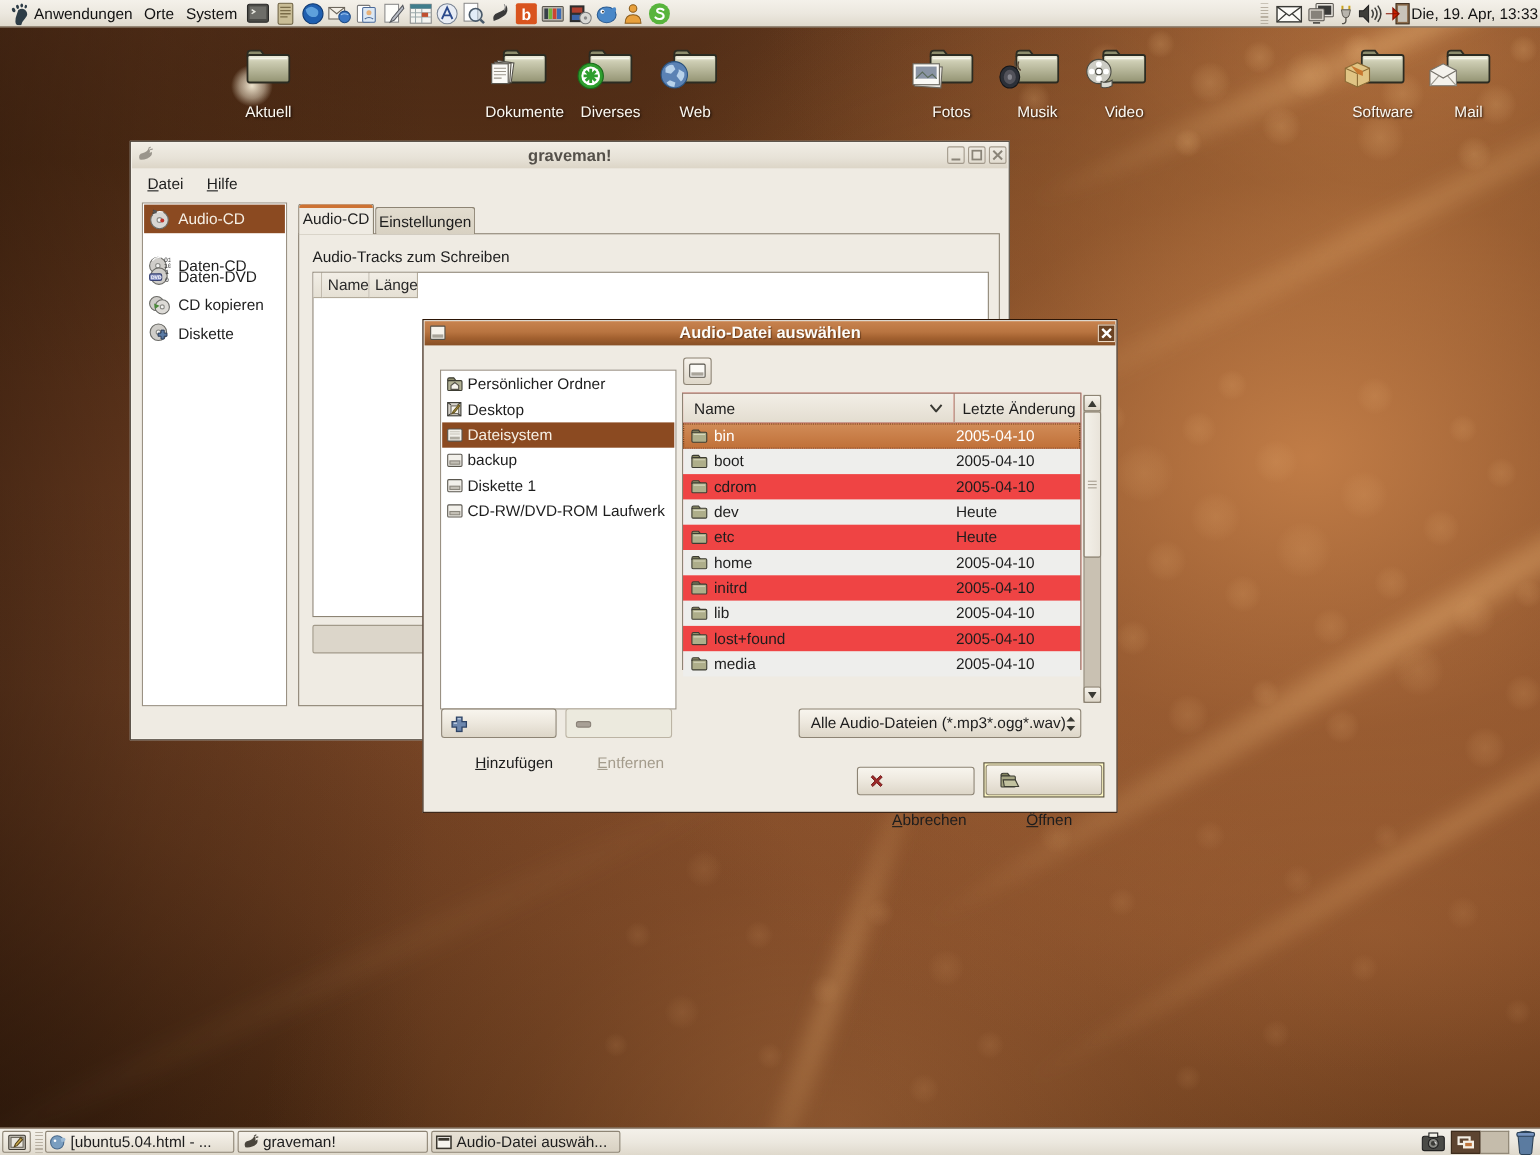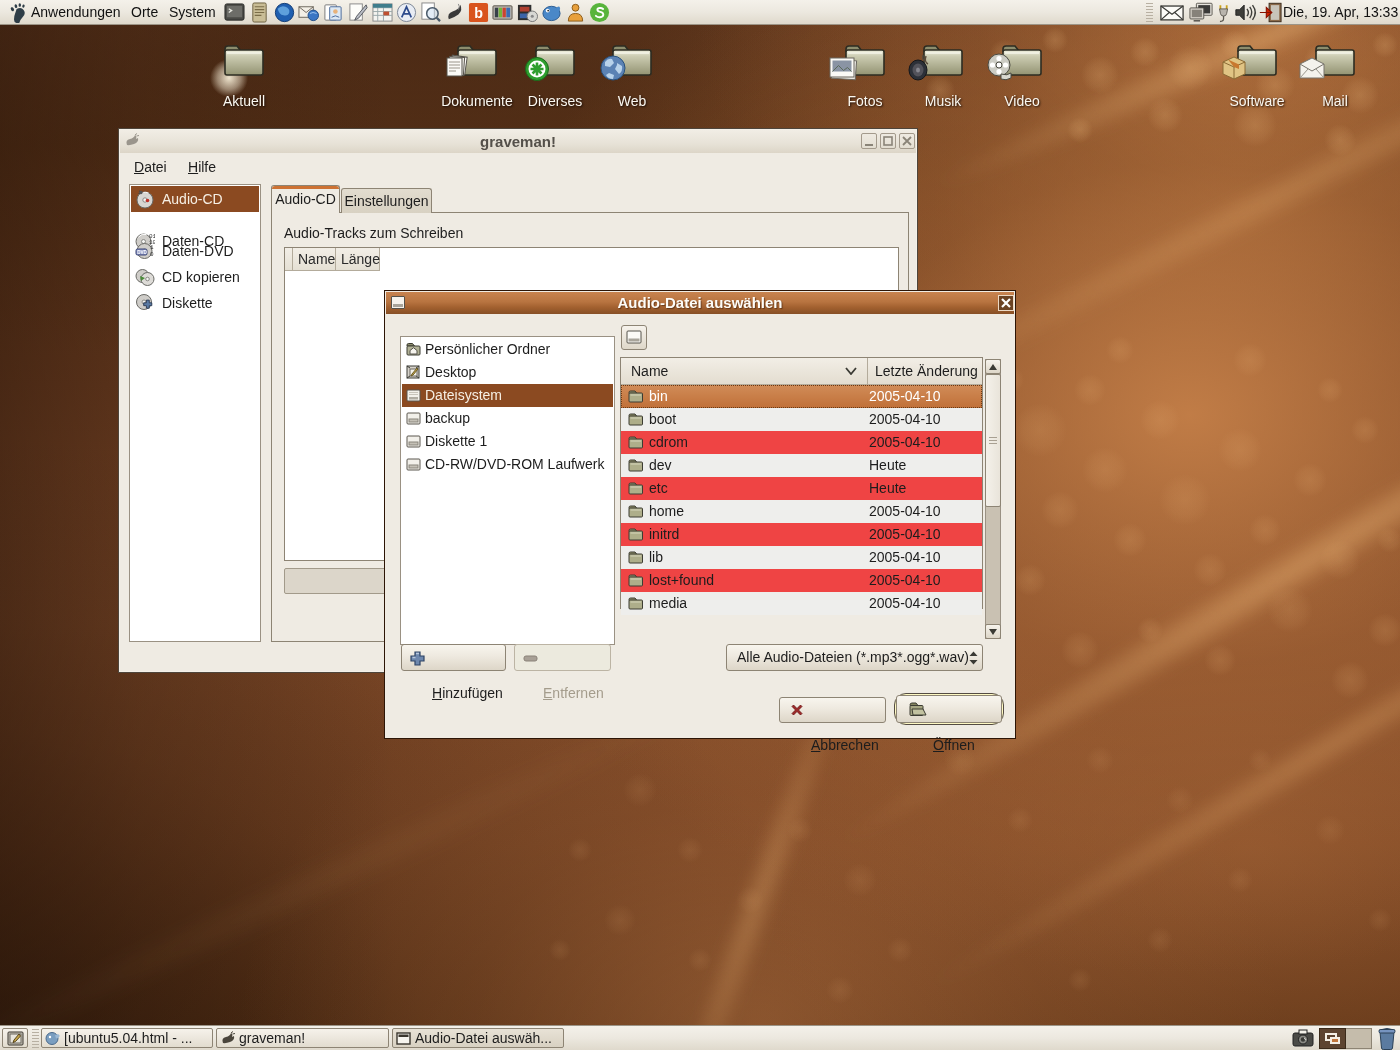--- a/index.html
+++ b/index.html
@@ -725,21 +725,21 @@
         <rect x="1" y="2" width="13" height="5" rx="2" fill="#a8a096" stroke="#8a8278"></rect>
       </svg>
     <span class="tx" style="left:28px; top:4px;"><span class="u">E</span>ntfernen</span>
   </div>
   <div class="btn" id="bCancel" style="left:394px; top:406px; width:107px; height:26px;">
     <svg class="ic" style="left:10px; top:5px; width:14px; height:14px" viewBox="0 0 14 14">
         <path d="M2 3.5 L3.5 2 L7 5.5 L10.5 2 L12 3.5 L8.5 7 L12 10.5 L10.5 12 L7 8.5 L3.5 12 L2 10.5 L5.5 7z" fill="#9e2a2a" stroke="#6a1212" stroke-width="0.8"></path>
       </svg>
     <span class="tx" style="left:31px; top:3px;"><span class="u">A</span>bbrechen</span>
   </div>
-  <div style="position:absolute; left:509px; top:402px; width:110px; height:32px; border:1px solid #544c42; border-radius:12px; background:#fef9c3;">
+  <div style="position:absolute; left:509px; top:402px; width:110px; height:32px; border:1px solid #544c42; border-radius:0; background:#fef9c3;">
     <div class="btn" id="bOpen" style="left:1px; top:1px; width:106px; height:28px; border-radius:3px;">
       <svg class="ic" style="left:12px; top:6px; width:18px; height:15px" viewBox="0 0 18 15">
           <path d="M1 3 q0 -2 2 -2 h4 l2 2.5 h-8z" fill="#84845f" stroke="#3c3c32"></path>
           <rect x="1" y="3.5" width="13" height="10" rx="1" fill="#a5a582" stroke="#3c3c32"></rect>
           <path d="M3 7 h11 l3 6 h-13 z" fill="#c2c2a0" stroke="#3c3c32"></path>
         </svg>
       <span class="tx" style="left:36px; top:5px;"><span class="u">Ö</span>ffnen</span>
     </div>
   </div>
 </div>

